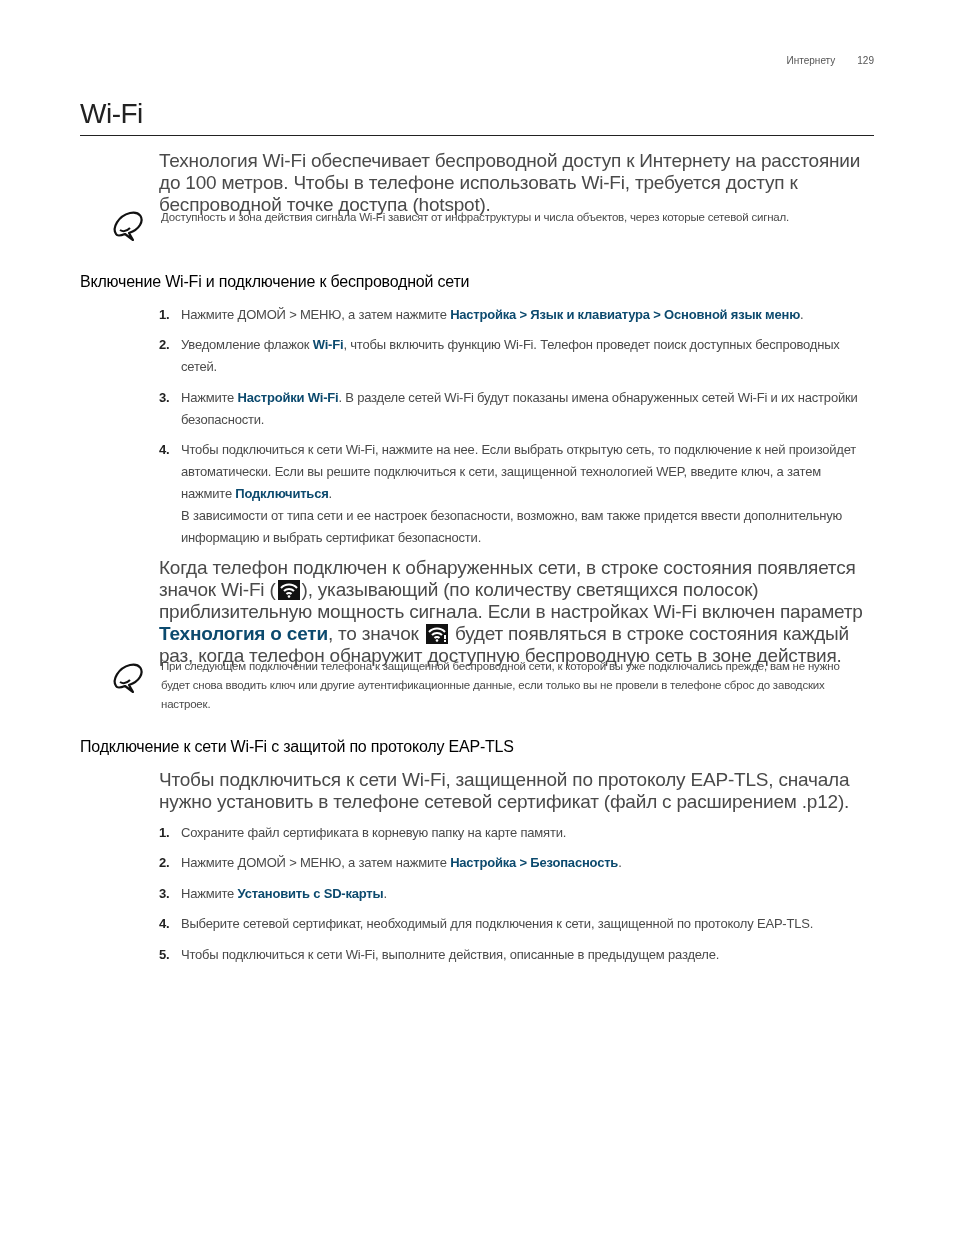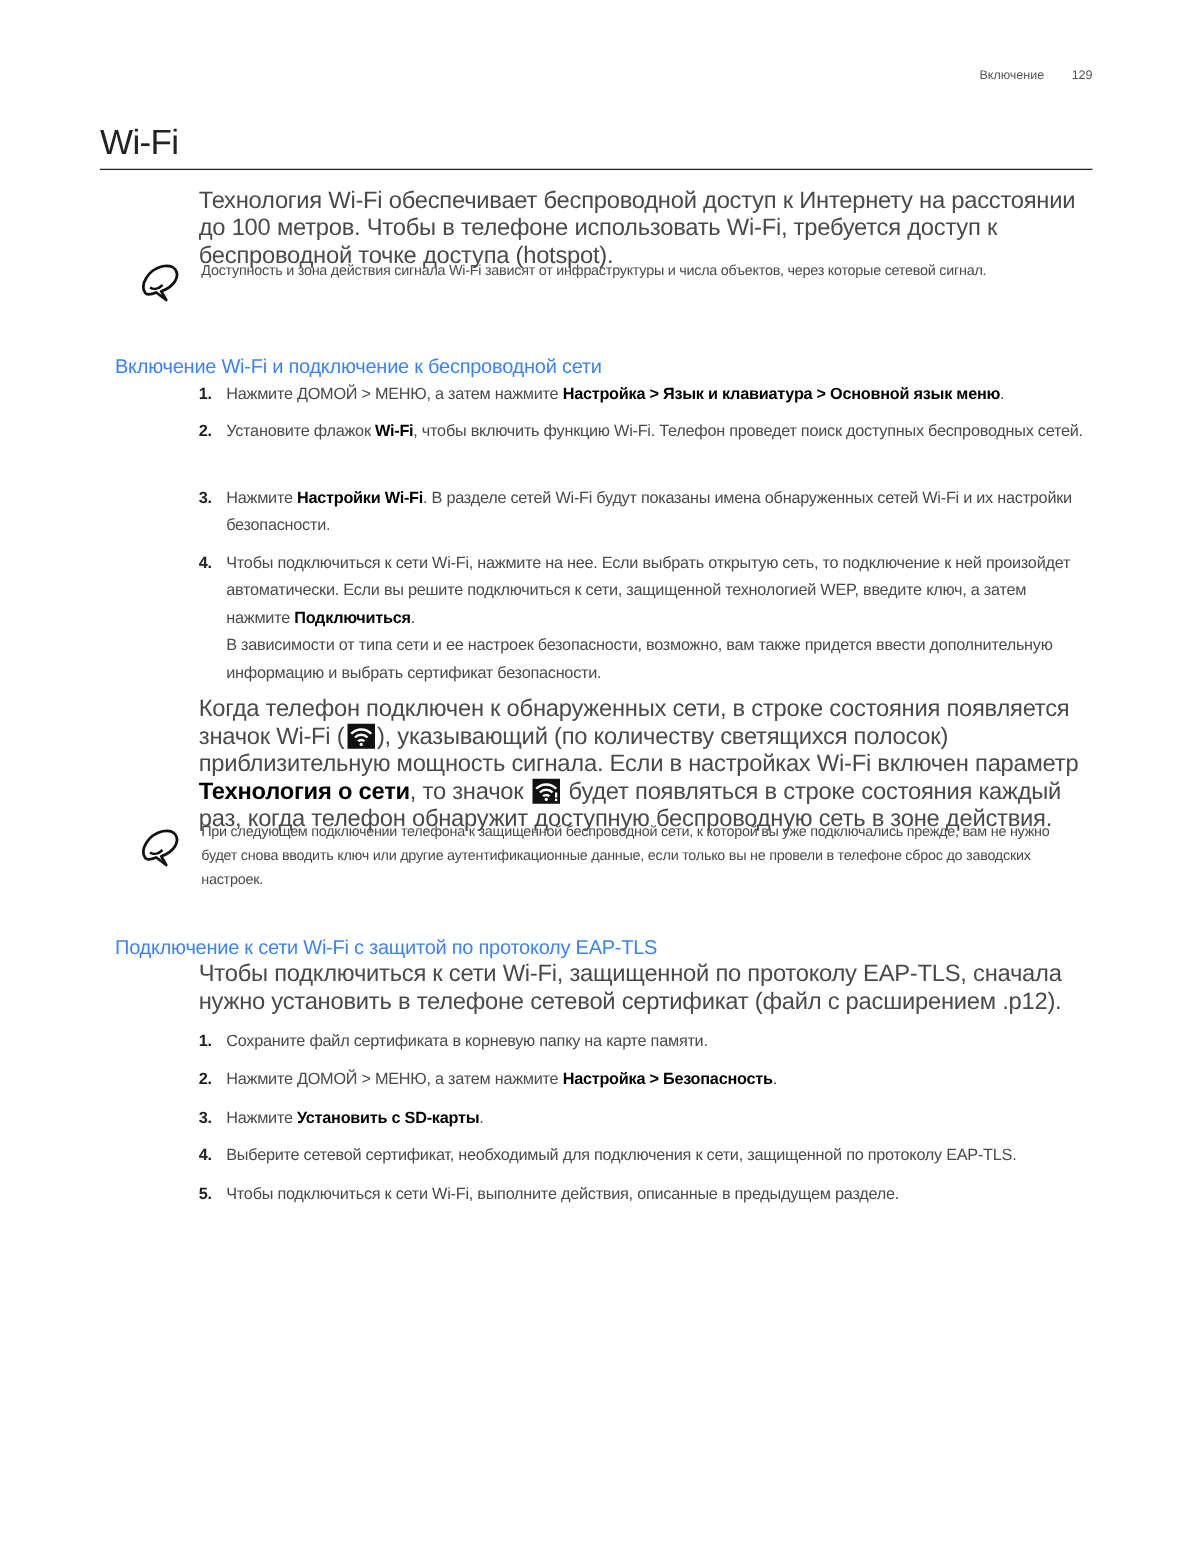--- a/index.html
+++ b/index.html
@@ -5,33 +5,33 @@
   html, body { margin: 0; padding: 0; background: #ffffff; }
   body { width: 954px; height: 1235px; position: relative; font-family: "Liberation Sans", sans-serif; color: #444; overflow: hidden; }
   .running-head { position: absolute; top: 55px; right: 80px; font-size: 10px; color: #555; }
   .running-head .page-no { margin-left: 22px; }
   .title { position: absolute; left: 80px; top: 98px; font-size: 28px; color: #222; font-weight: normal; margin: 0; letter-spacing: -0.5px; }
   .rule { position: absolute; left: 80px; top: 135px; width: 794px; height: 1px; background: #222; }
   .p { position: absolute; left: 159px; width: 712px; font-size: 19px; line-height: 22px; color: #4a4a4a; letter-spacing: -0.2px; }
   .note { position: absolute; left: 110px; width: 760px; }
   .note .note-icon { position: absolute; left: 0; top: 2px; width: 36px; height: 36px; }
   .note .note-text { position: absolute; left: 51px; width: 700px; font-size: 11.5px; line-height: 19px; color: #4a4a4a; letter-spacing: -0.2px; }
-  .h2 { position: absolute; left: 80px; font-size: 16px; color: #3b82f6; margin: 12px; font-weight: normal; letter-spacing: -0.2px; }
+  .h2 { position: absolute; left: 80px; font-size: 16px; color: #000000; margin: 0; font-weight: normal; letter-spacing: -0.2px; }
   .ol-item { position: absolute; left: 159px; width: 712px; font-size: 13px; line-height: 22px; color: #4a4a4a; letter-spacing: -0.2px; }
   .ol-item .num { position: absolute; left: 0; top: 0; font-weight: bold; color: #222; }
   .ol-item .txt { margin-left: 22px; display: block; }
-  b { color: #000000; font-weight: bold; }
+  b { color: #0c4a6e; font-weight: bold; }
   .wifi-icon { display: inline-block; width: 22px; height: 20px; background: #111; vertical-align: -4px; position: relative; margin: 0 2px; }
   .wifi-icon svg { position: absolute; left: 2px; top: 2px; }
 </style>
 </head>
 <body>
 
 <div class="running-head">
-  <span>Включение</span><span class="page-no">129</span>
+  <span>Интернету</span><span class="page-no">129</span>
 </div>
 
 <h1 class="title">Wi-Fi</h1>
 <div class="rule"></div>
 
 <div class="p" style="top:150px">Технология Wi-Fi обеспечивает беспроводной доступ к Интернету на расстоянии до 100 метров. Чтобы в телефоне использовать Wi-Fi, требуется доступ к беспроводной точке доступа (hotspot).</div>
 
 <div class="note" style="top:206px">
   <svg class="note-icon" viewBox="0 0 36 36">
     <path d="M6 26 C2 20 8 8 20 5 C30 3 34 10 30 17 C27 22 22 24 19 25 L23 32 L15 26 C10 28 7 28 6 26 Z" fill="none" stroke="#111" stroke-width="2.2" stroke-linejoin="round"></path>
@@ -41,21 +41,21 @@
 </div>
 
 <h2 class="h2" style="top:273px">Включение Wi-Fi и подключение к беспроводной сети</h2>
 
 <div class="ol-item" style="top:304px">
   <span class="num">1.</span>
   <span class="txt"><span>Нажмите ДОМОЙ &gt; МЕНЮ, а затем нажмите </span><b>Настройка &gt; Язык и клавиатура &gt; Основной язык меню</b><span>.</span></span>
 </div>
 <div class="ol-item" style="top:334px">
   <span class="num">2.</span>
-  <span class="txt"><span>Установите флажок </span><b>Wi-Fi</b><span>, чтобы включить функцию Wi-Fi. Телефон проведет поиск доступных беспроводных сетей.</span></span>
+  <span class="txt"><span>Уведомление флажок </span><b>Wi-Fi</b><span>, чтобы включить функцию Wi-Fi. Телефон проведет поиск доступных беспроводных сетей.</span></span>
 </div>
 <div class="ol-item" style="top:387px">
   <span class="num">3.</span>
   <span class="txt"><span>Нажмите </span><b>Настройки Wi-Fi</b><span>. В разделе сетей Wi-Fi будут показаны имена обнаруженных сетей Wi-Fi и их настройки безопасности.</span></span>
 </div>
 <div class="ol-item" style="top:439px">
   <span class="num">4.</span>
   <span class="txt"><span>Чтобы подключиться к сети Wi-Fi, нажмите на нее. Если выбрать открытую сеть, то подключение к ней произойдет автоматически. Если вы решите подключиться к сети, защищенной технологией WEP, введите ключ, а затем нажмите </span><b>Подключиться</b><span>.</span><br><span>В зависимости от типа сети и ее настроек безопасности, возможно, вам также придется ввести дополнительную информацию и выбрать сертификат безопасности.</span></span>
 </div>
 

